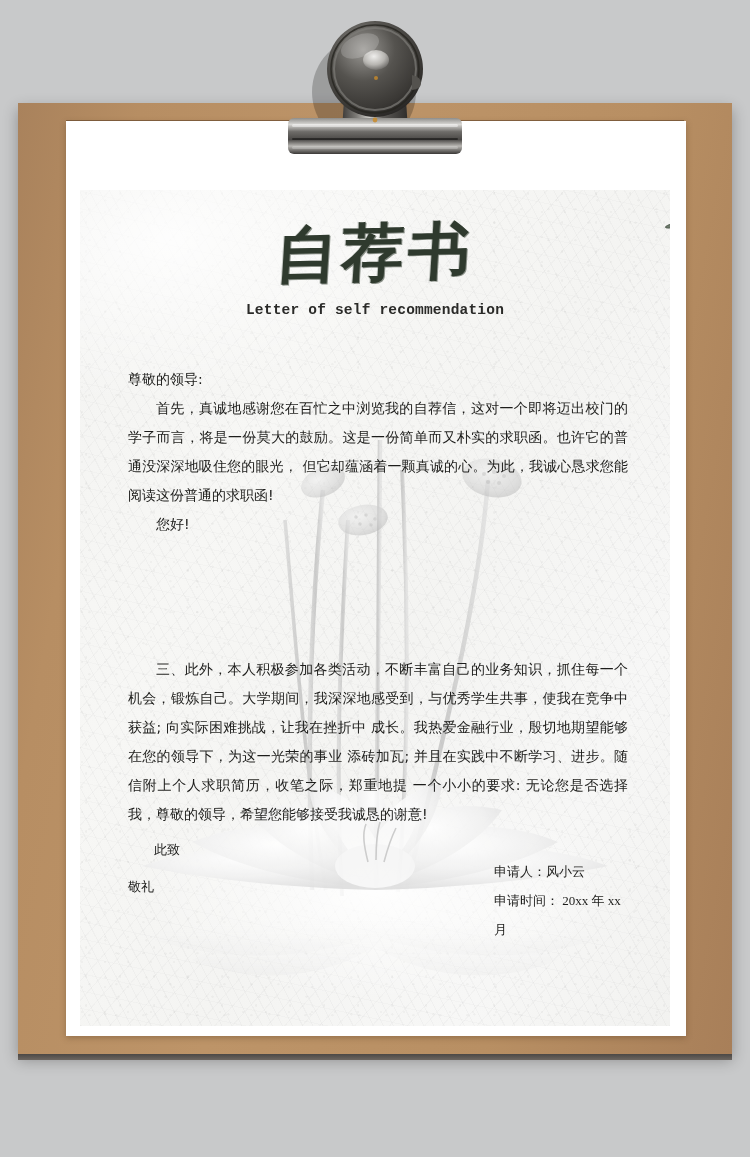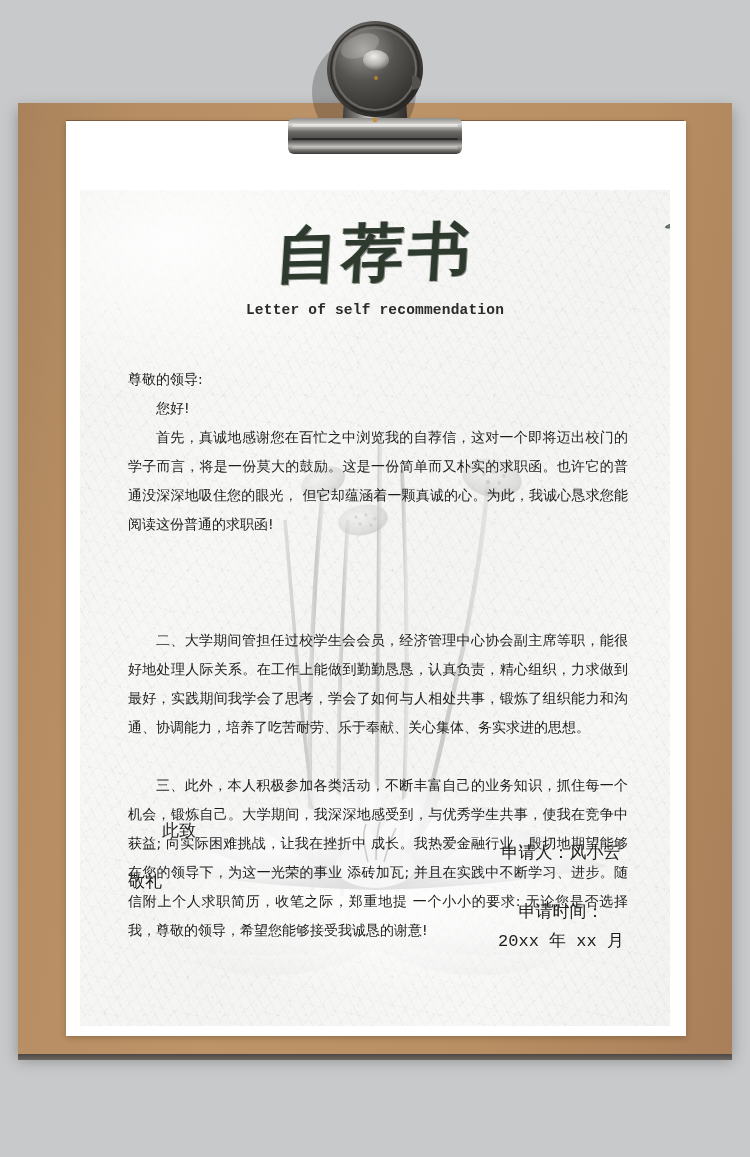--- a/index.html
+++ b/index.html
@@ -88,31 +88,31 @@
     font-family:"DejaVu Sans","Liberation Sans",sans-serif;
     font-size:14px;color:#1d1d1b;line-height:29px;
     text-align:justify;text-justify:inter-ideograph;
   }
   .body-text p{margin:0 0 0 0;}
   .p-gap{height:29px;}
   .indent{text-indent:2em;}
 
   
   .closing{
-    position:absolute;left:48px;top:627px;width:500px;
-    font-family:Liberation Mono, monospace;
-    font-size:17px;color:#1d1d1b;line-height:29px;
+    position:absolute;left:48px;top:645px;width:500px;
+    font-family:Liberation Serif, serif;
+    font-size:13px;color:#1d1d1b;line-height:29px;
   }
   .cz{text-indent:2em;}
-  .jl{margin-top:22px;}
+  .jl{margin-top:8px;}
   .sign{
-    position:absolute;right:0;top:22px;width:250px;text-align:center;padding-left:116px;
+    position:absolute;right:0;top:22px;width:250px;text-align:left;padding-left:116px;
     box-sizing:border-box;
   }
-  .sign div+div{margin-top:30px;}
+  .sign div+div{}
 </style>
 </head>
 <body>
 
 <div class="clipboard">
   <div class="board-inner-shadow"></div>
 
   <div class="sheet"></div>
 </div>
 
@@ -219,26 +219,25 @@
             <path d="M23 17 L38 11"></path>
         </g>
         <circle cx="22" cy="16" r="2.4" fill="#4a564a"></circle>
       </g>
     </svg>
     <div class="title-sub">Letter of self recommendation</div>
   </div>
 
   <div class="body-text">
     <p>尊敬的领导:</p>
+    <p class="indent">首先，真诚地感谢您在百忙之中浏览我的自荐信，这对一个即将迈出校门的学子而言，将是一份莫大的鼓励。这是一份简单而又朴实的求职函。也许它的普通没深深地吸住您的眼光， 但它却蕴涵着一颗真诚的心。为此，我诚心恳求您能阅读这份普通的求职函!</p>
     <p class="indent">您好!</p>
-    <p class="indent">首先，真诚地感谢您在百忙之中浏览我的自荐信，这对一个即将迈出校门的学子而言，将是一份莫大的鼓励。这是一份简单而又朴实的求职函。也许它的普通没深深地吸住您的眼光， 但它却蕴涵着一颗真诚的心。为此，我诚心恳求您能阅读这份普通的求职函!</p>
-    <div class="p-gap"></div>
-    <div class="p-gap"></div>
-    <div class="p-gap"></div>
-    <p class="indent">二、大学期间管担任过校学生会会员，经济管理中心协会副主席等职，能很好地处理人际关系。在工作上能做到勤勤恳恳，认真负责，精心组织，力求做到最好，实践期间我学会了思考，学会了如何与人相处共事，锻炼了组织能力和沟通、协调能力，培养了吃苦耐劳、乐于奉献、关心集体、务实求进的思想。</p>
+    <div class="p-gap"></div>
+    <div class="p-gap"></div>
+    <div class="p-gap"></div>
     <div class="p-gap"></div>
     <p class="indent">三、此外，本人积极参加各类活动，不断丰富自己的业务知识，抓住每一个机会，锻炼自己。大学期间，我深深地感受到，与优秀学生共事，使我在竞争中获益; 向实际困难挑战，让我在挫折中 成长。我热爱金融行业，殷切地期望能够在您的领导下，为这一光荣的事业 添砖加瓦; 并且在实践中不断学习、进步。随信附上个人求职简历，收笔之际，郑重地提 一个小小的要求: 无论您是否选择我，尊敬的领导，希望您能够接受我诚恳的谢意!</p>
   </div>
 
   <div class="closing">
     <div class="cz">此致</div>
     <div class="jl">敬礼</div>
     <div class="sign">
       <div>申请人：风小云</div>
       <div>申请时间：  20xx 年 xx 月</div>

